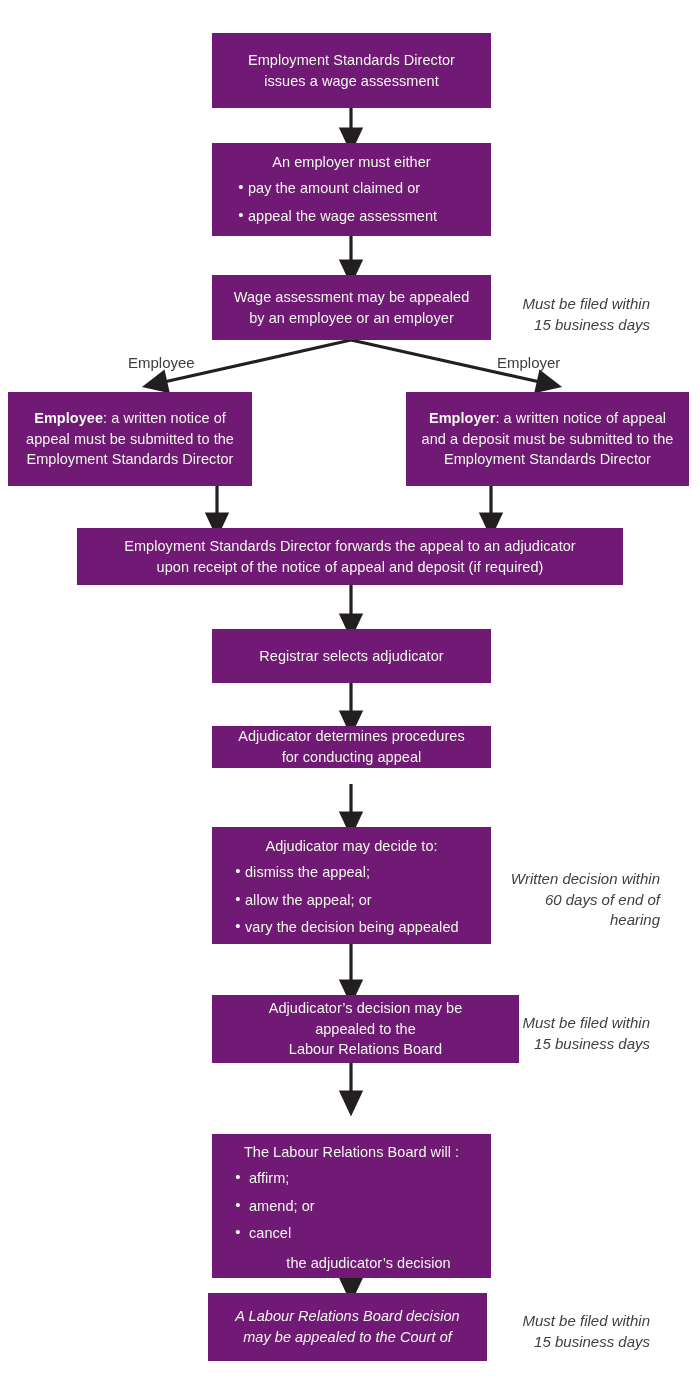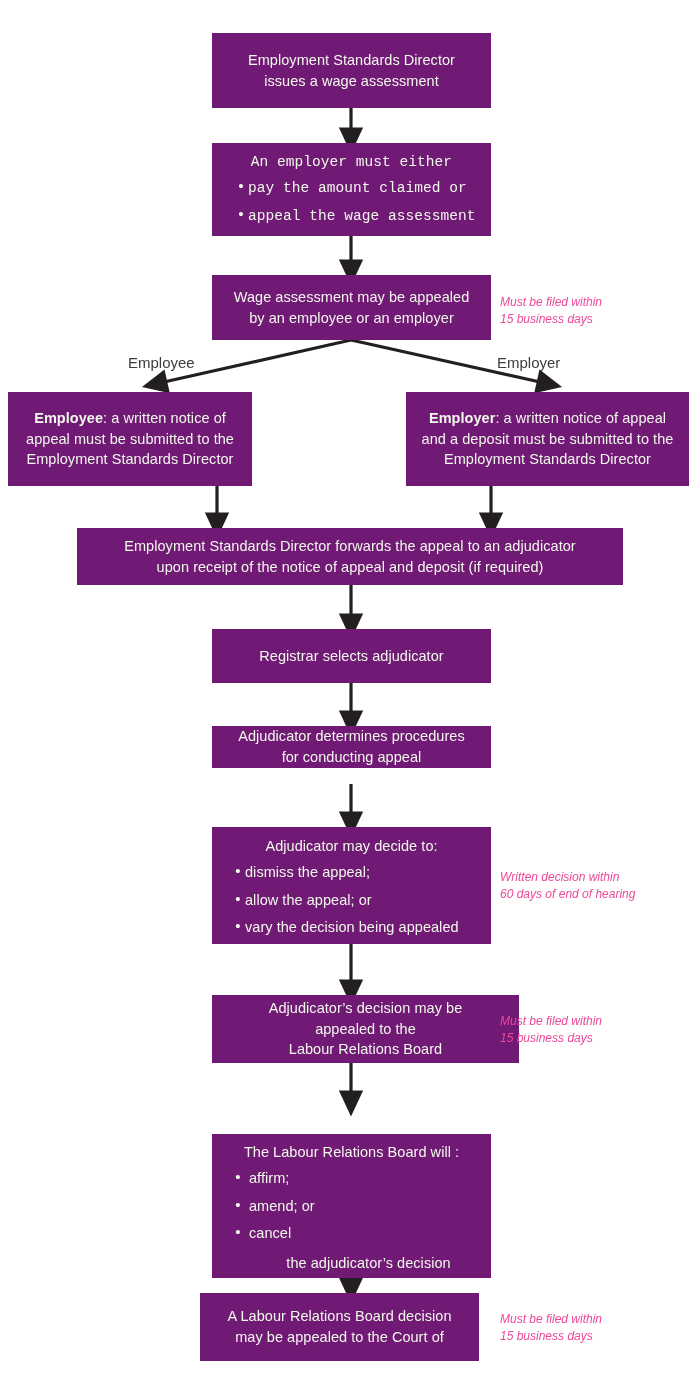--- a/index.html
+++ b/index.html
@@ -49,24 +49,24 @@
     font-size: 15px;
     line-height: 1;
     position: relative;
     top: -1px;
   }
   .blist .bt { flex: 1 1 auto; }
   .box .headline { padding-bottom: 2px; }
   .note {
     position: absolute;
     font-style: italic;
-    font-size: 12px;
+    font-size: 15px;
     line-height: 1.38;
-    color: #ec4899;
-    text-align: left;
+    color: #404040;
+    text-align: right;
     font-family: "Liberation Sans", sans-serif;
   }
   .branch-label {
     position: absolute;
     font-size: 15px;
     color: #3d3d3d;
     white-space: nowrap;
   }
   svg.lines {
     position: absolute;
@@ -112,21 +112,21 @@
 
       <line x1="351" y1="1250" x2="351" y2="1290" marker-end="url(#ah)"></line>
     </g>
   </svg>
 
   <div class="box" style="left:212px; top:33px; width:279px; height:75px;">
     <span class="ln">Employment Standards Director</span>
     <span class="ln">issues a wage assessment</span>
   </div>
 
-  <div class="box" style="left:212px; top:143px; width:279px; height:93px; justify-content:flex-start; padding-top:9px;font-family:Liberation Mono, monospace;">
+  <div class="box" style="left:212px; top:143px; width:279px; height:93px; justify-content:flex-start; padding-top:9px;">
     <span class="ln headline">An employer must either</span>
     <div class="blist" style="padding-left:12px;">
       <div class="bi">
         <span class="dot">•</span>
         <span class="bt">pay the amount claimed or</span>
       </div>
       <div class="bi">
         <span class="dot">•</span>
         <span class="bt">appeal the wage assessment</span>
       </div>
@@ -214,21 +214,21 @@
         <span class="bt" style="padding-left:4px;">amend; or</span>
       </div>
       <div class="bi">
         <span class="dot">•</span>
         <span class="bt" style="padding-left:4px;">cancel</span>
       </div>
     </div>
     <span class="indent-line" style="padding-top:6px;">the adjudicator’s decision</span>
   </div>
 
-  <div class="box" style="left:200px; top:1293px; width:279px; height:68px;">
+  <div class="box" style="left:208px; top:1293px; width:279px; height:68px;font-style:italic;">
     <span class="ln">A Labour Relations Board decision</span>
     <span class="ln">may be appealed to the Court of</span>
   </div>
 
   <div class="note" style="left:500px; top:1311px; width:150px;">
     <div>Must be filed within</div>
     <div>15 business days</div>
   </div>
 
 </div>

